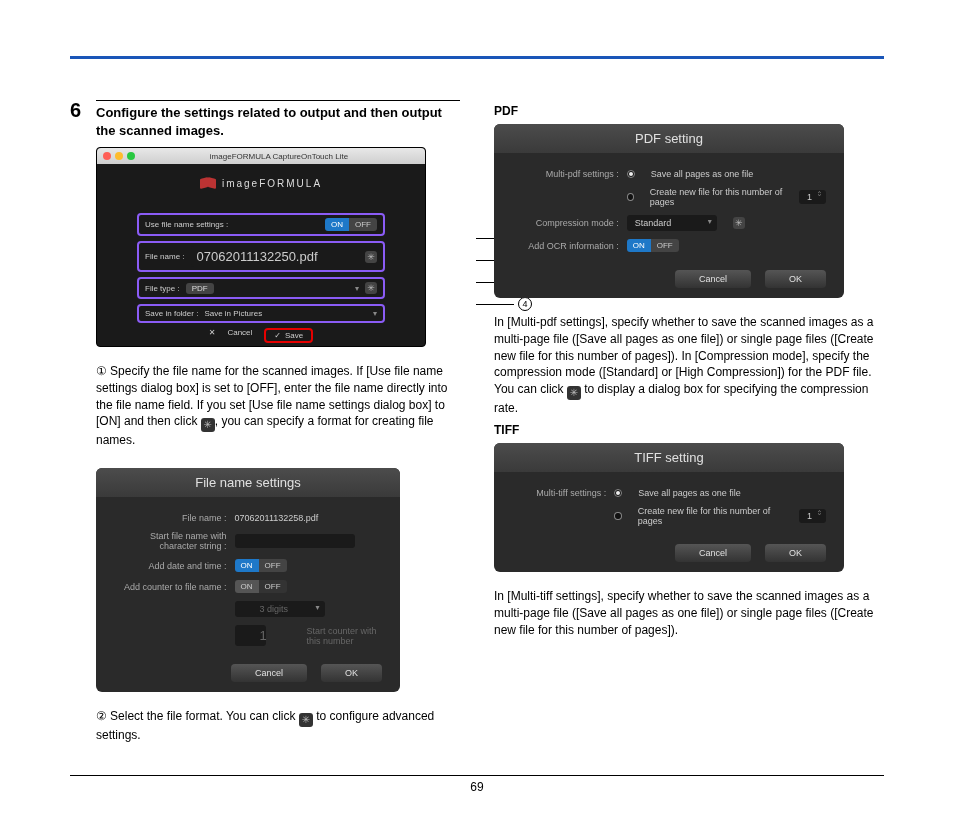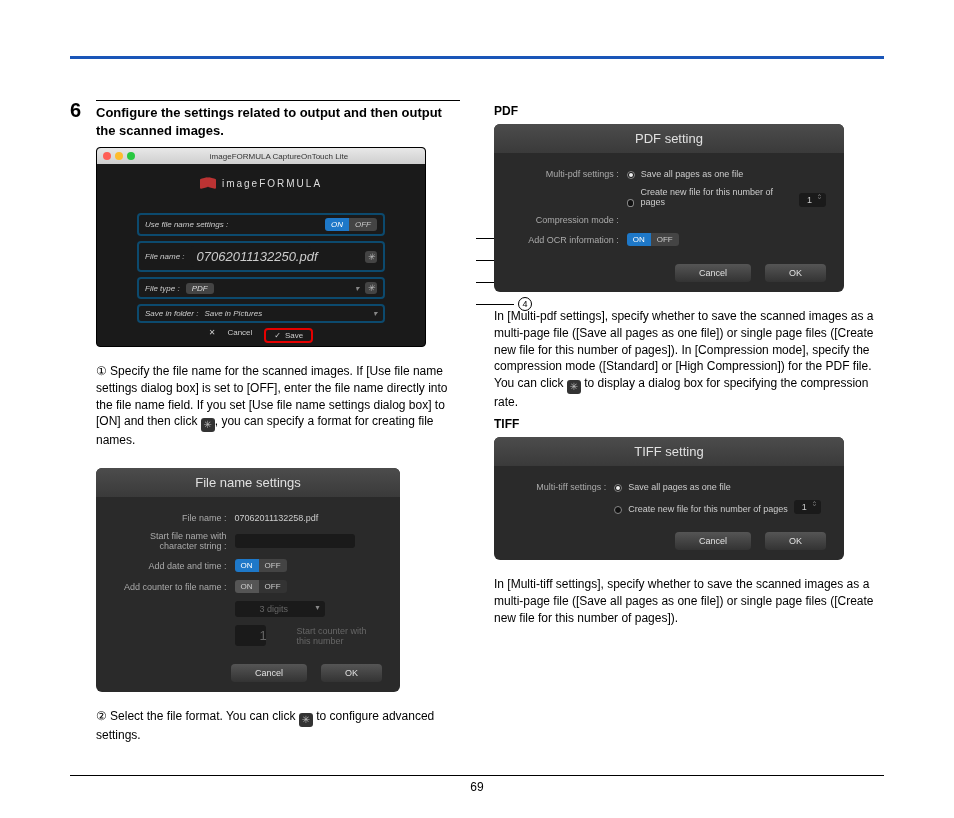--- a/index.html
+++ b/index.html
@@ -46,21 +46,21 @@
     text-align: center;
     padding: 7px 0;
     color: #e0e0e0;
     font-size: 13px;
     border-top-left-radius: 6px;
     border-top-right-radius: 6px;
   }
   .panel-body { padding: 12px 18px 6px 18px; }
   .drow { display: flex; align-items: center; padding: 4px 0; gap: 8px; }
   .dlabel { flex: 0 0 42%; text-align: right; color: #aaa; font-size: 9px; }
-  .dfield { flex:1; display:flex; align-items:flex-end; gap:6px; }
+  .dfield { flex:1; display:flex; align-items:center; gap:16px; }
   .input-box {
     background: #1a1a1a; color:#ccc; border-radius: 3px;
     padding: 3px 6px; min-height: 14px; font-size: 13px;
     display: inline-block;
   }
   .input-wide { width: 120px; }
   .toggle { display: inline-flex; border-radius: 3px; overflow: hidden; font-size: 8px; }
   .toggle span { padding: 2px 6px; background: #444; color:#ccc; }
   .toggle .on { background: #1e78c8; color:#fff; }
   .btn-bar { display:flex; justify-content:flex-end; gap: 14px; padding: 8px 18px 0 0; }
@@ -90,21 +90,21 @@
   .app {
     background:#1a1a1a; border:1px solid #000; border-radius:4px; color:#ccc; font-size:8px;
     width: 330px; height:200px; position:relative;
   }
   .mac-titlebar{height:16px; background:linear-gradient(#e8e8e8,#cfcfcf); border-top-left-radius:4px;border-top-right-radius:4px; display:flex; align-items:center; padding:0 6px; gap:4px;}
   .dot{width:8px;height:8px;border-radius:50%;}
   .dot.r{background:#ff5f57;} .dot.y{background:#febc2e;} .dot.g{background:#28c840;}
   .mac-title{flex:1; text-align:center; font-size:8px; color:#333;}
   .app-header{text-align:center; padding:14px 0 24px 0; color:#ddd; letter-spacing:2px; font-size:10px;}
   .app-rows { padding: 0 40px; }
-  .redbox { border:2px solid #0c4a6e; border-radius:4px; padding:3px 6px; display:flex; align-items:center; gap:6px; margin-bottom:5px; font-size:8px; color:#ccc;font-style:italic;}
+  .redbox { border:2px solid #8b5cf6; border-radius:4px; padding:3px 6px; display:flex; align-items:center; gap:6px; margin-bottom:5px; font-size:8px; color:#ccc;}
   .redbox .fill{flex:1;}
   .callouts { position:absolute; left:380px; top:84px; display:flex; flex-direction:column; gap:8px; font-size:11px;}
   .callout { display:flex; align-items:center; gap:4px;}
   .badge { width:14px;height:14px;border:1px solid #000;border-radius:50%;display:inline-flex;align-items:center;justify-content:center;font-size:9px;}
   .cline{width:38px; height:1px; background:#000;}
   .app-wrap{position:relative; margin-left:26px; margin-top:8px; width:420px;}
   .file-panel-wrap{margin-left:26px; margin-top:19px; width:304px;}
   .pill{background:#444; color:#ddd; border-radius:3px; padding:1px 6px; font-size:8px;}
   .xmark{color:#ccc; font-size:8px;}
   .check{color:#ccc; font-size:8px;}
@@ -279,20 +279,24 @@
         <div class="drow">
           <div class="dlabel" style="flex-basis:34%;"></div>
           <div class="dfield">
             <span class="radio"></span>
             <span>Create new file for this number of pages</span>
             <span class="stepper">1</span>
           </div>
         </div>
         <div class="drow">
           <div class="dlabel" style="flex-basis:34%;">Compression mode :</div>
+          <div class="dfield">
+            <span class="select-box">Standard</span>
+            <span class="gear-icon"></span>
+          </div>
         </div>
         <div class="drow">
           <div class="dlabel" style="flex-basis:34%;">Add OCR information :</div>
           <div class="dfield">
             <span class="toggle">
                 <span class="on">ON</span>
                 <span>OFF</span>
               </span>
           </div>
         </div>

